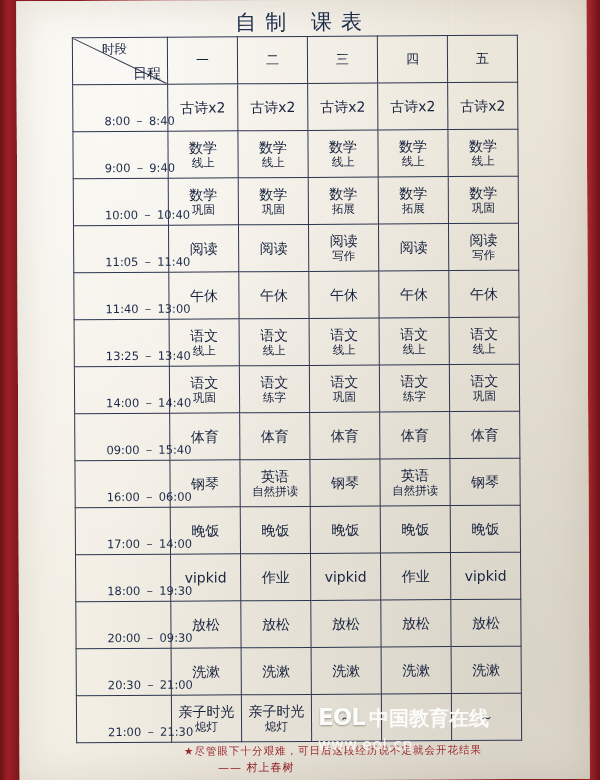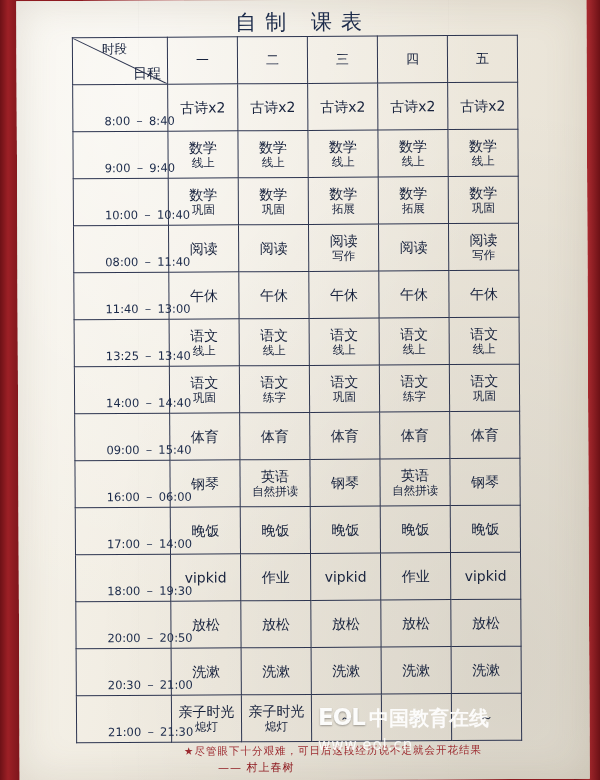--- a/index.html
+++ b/index.html
@@ -211,21 +211,21 @@
             <span class="l1">数学</span>
             <span class="l2">拓展</span>
           </td>
           <td class="daycell">
             <span class="l1">数学</span>
             <span class="l2">巩固</span>
           </td>
         </tr>
         <tr>
           <td class="timecell">
-            <span class="t">08:00 － 11:40</span>
+            <span class="t">11:05 － 11:40</span>
           </td>
           <td class="daycell">
             <span class="l1">阅读</span>
           </td>
           <td class="daycell">
             <span class="l1">阅读</span>
           </td>
           <td class="daycell">
             <span class="l1">阅读</span>
             <span class="l2">写作</span>
@@ -385,21 +385,21 @@
           </td>
           <td class="daycell">
             <span class="l1">作业</span>
           </td>
           <td class="daycell">
             <span class="l1">vipkid</span>
           </td>
         </tr>
         <tr>
           <td class="timecell">
-            <span class="t">20:00 － 20:50</span>
+            <span class="t">20:00 － 09:30</span>
           </td>
           <td class="daycell">
             <span class="l1">放松</span>
           </td>
           <td class="daycell">
             <span class="l1">放松</span>
           </td>
           <td class="daycell">
             <span class="l1">放松</span>
           </td>

